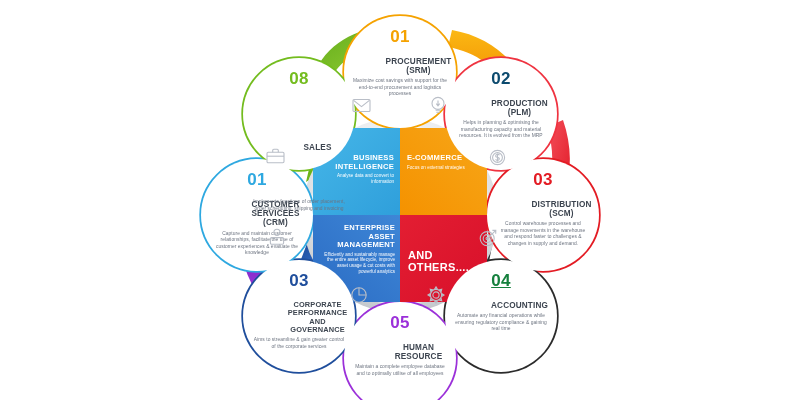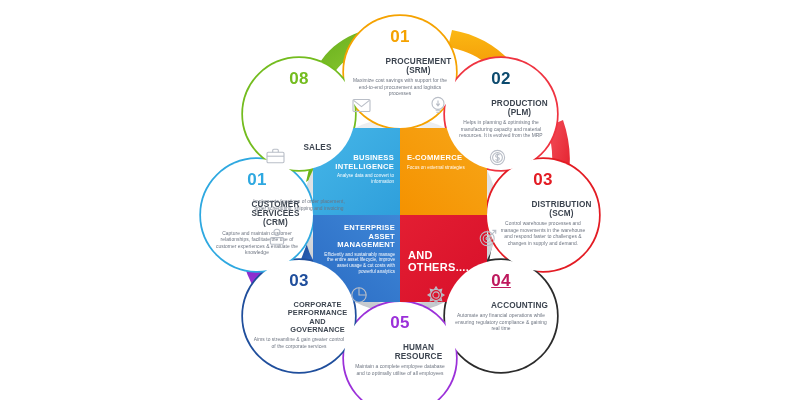--- a/index.html
+++ b/index.html
@@ -193,21 +193,21 @@
     <div class="dsc">Helps in planning &amp; optimising the manufacturing capacity and material resources. It is evolved from the MRP</div>
   </div>
 
   <div class="node" style="left:487px;top:159px;">
     <div class="num" style="color:#e31b23;">03</div>
     <div class="ttl">DISTRIBUTION (SCM)</div>
     <div class="dsc">Control warehouse processes and manage movements in the warehouse and respond faster to challenges &amp; changes in supply and demand.</div>
   </div>
 
   <div class="node" style="left:445px;top:260px;">
-    <div class="num" style="color:#be185d;text-decoration:underline;">04</div>
+    <div class="num" style="color:#15803d;text-decoration:underline;">04</div>
     <div class="ttl">ACCOUNTING</div>
     <div class="dsc">Automate any financial operations while ensuring regulatory compliance &amp; gaining real time</div>
   </div>
 
   <div class="node" style="left:344px;top:302px;">
     <div class="num" style="color:#9b30d9;">05</div>
     <div class="ttl">HUMAN RESOURCE</div>
     <div class="dsc">Maintain a complete employee database and to optimally utilise of all employees</div>
   </div>
 

